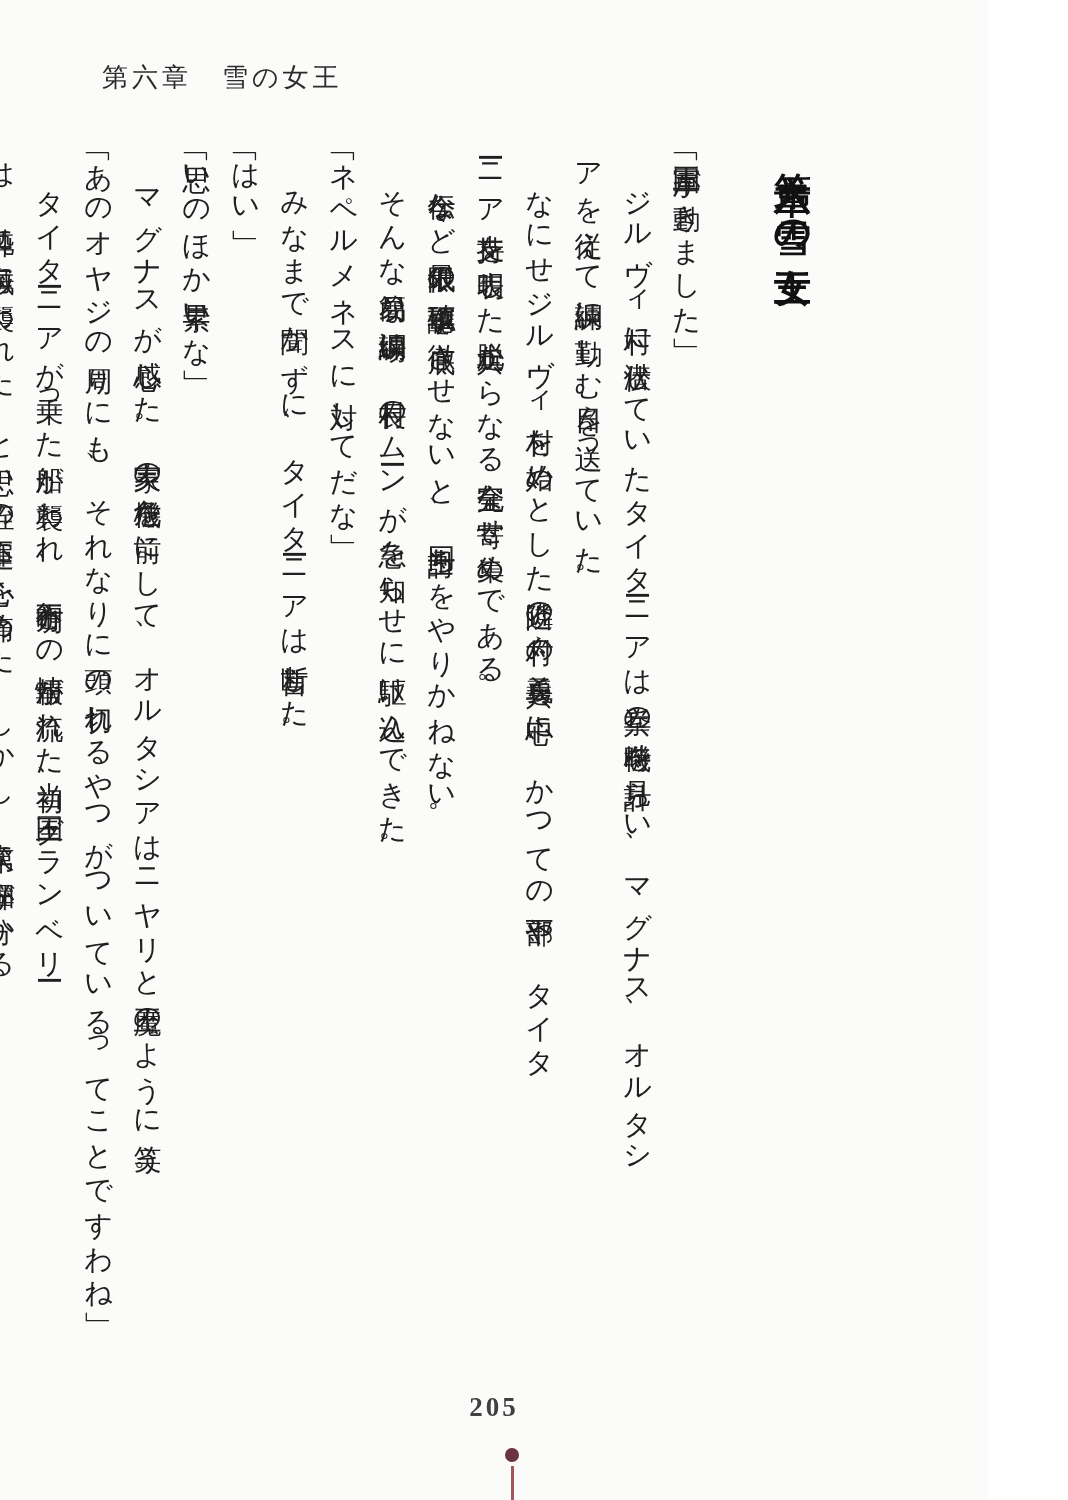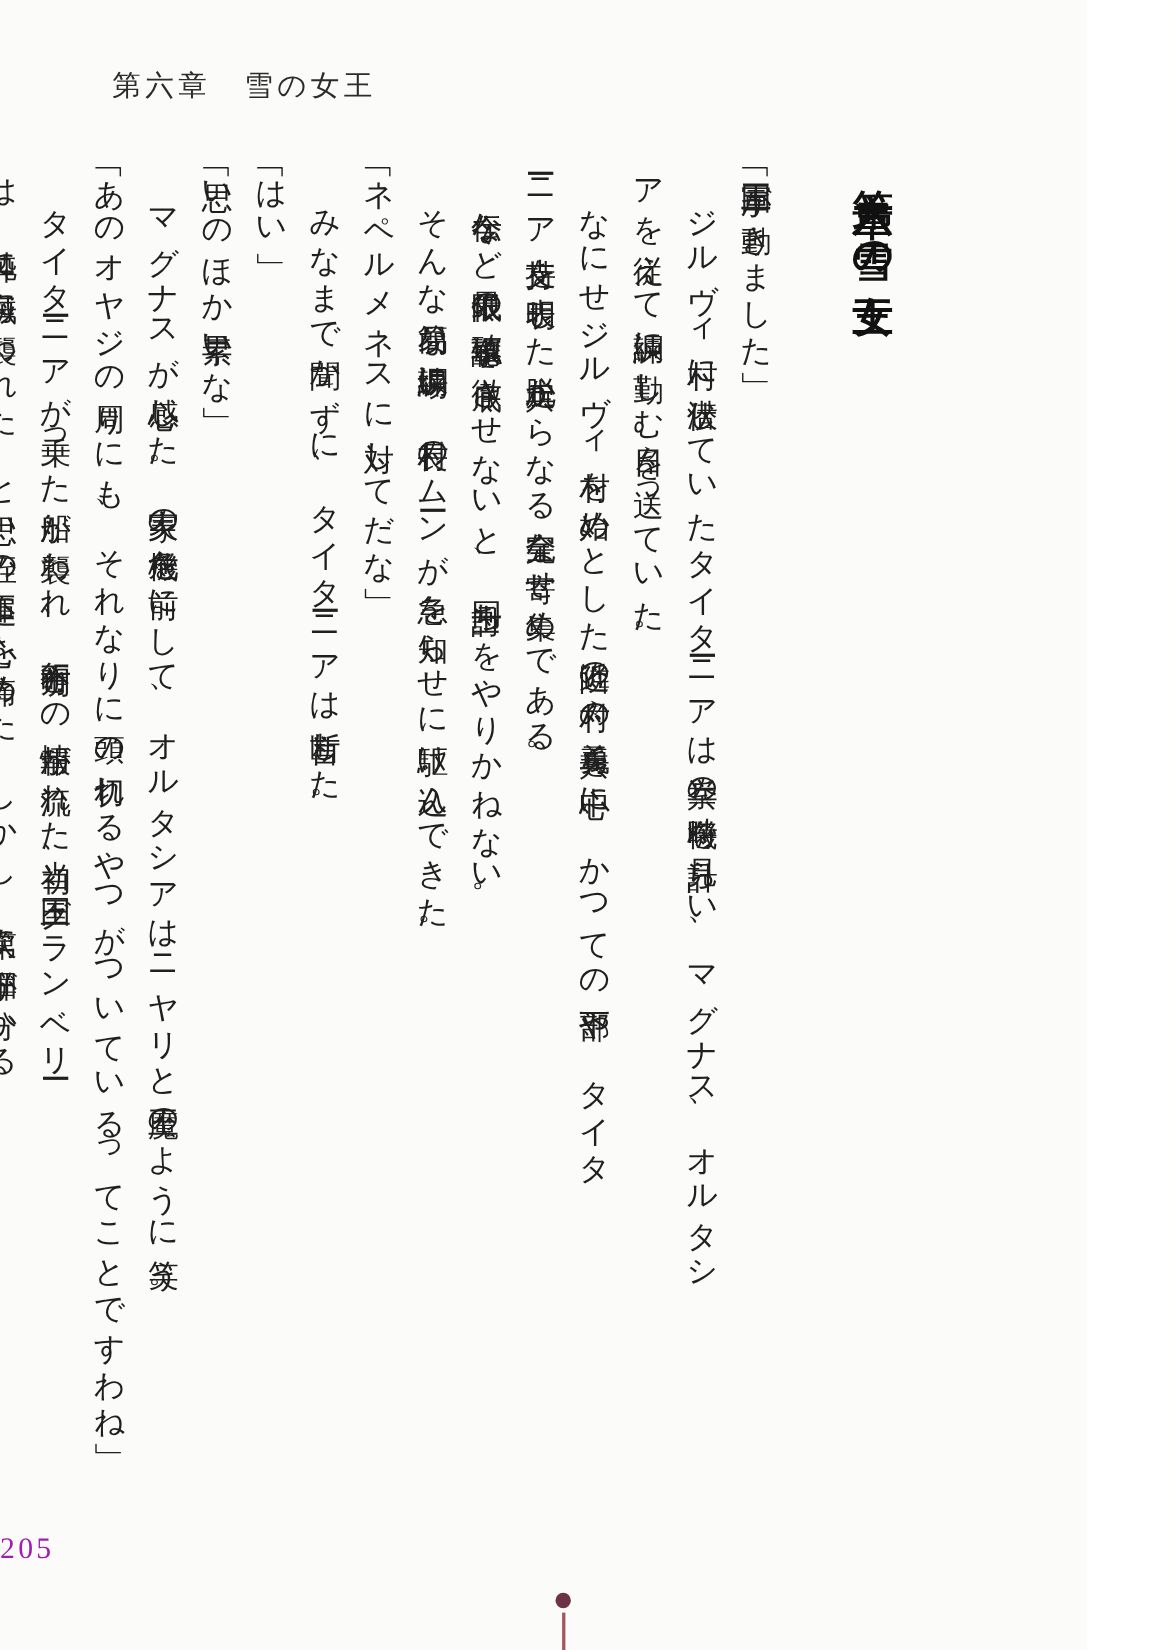--- a/index.html
+++ b/index.html
@@ -41,24 +41,25 @@
     letter-spacing: 3px;
     color: #111;
   }
   .line { line-height: 49px; }
   .line.indent { text-indent: 1em; }
   .page-number {
     position: absolute;
     top: 1392px;
     left: 0;
     width: 100%;
-    text-align: left;
+    text-align: center;
     font-size: 27px;
     letter-spacing: 3px;
-    color: #a21caf;
+    color: #404040;
+    font-weight: bold;
   }
   .marker-dot {
     position: absolute;
     left: 505px;
     top: 1448px;
     width: 14px;
     height: 14px;
     border-radius: 50%;
     background: #6b3344;
   }

